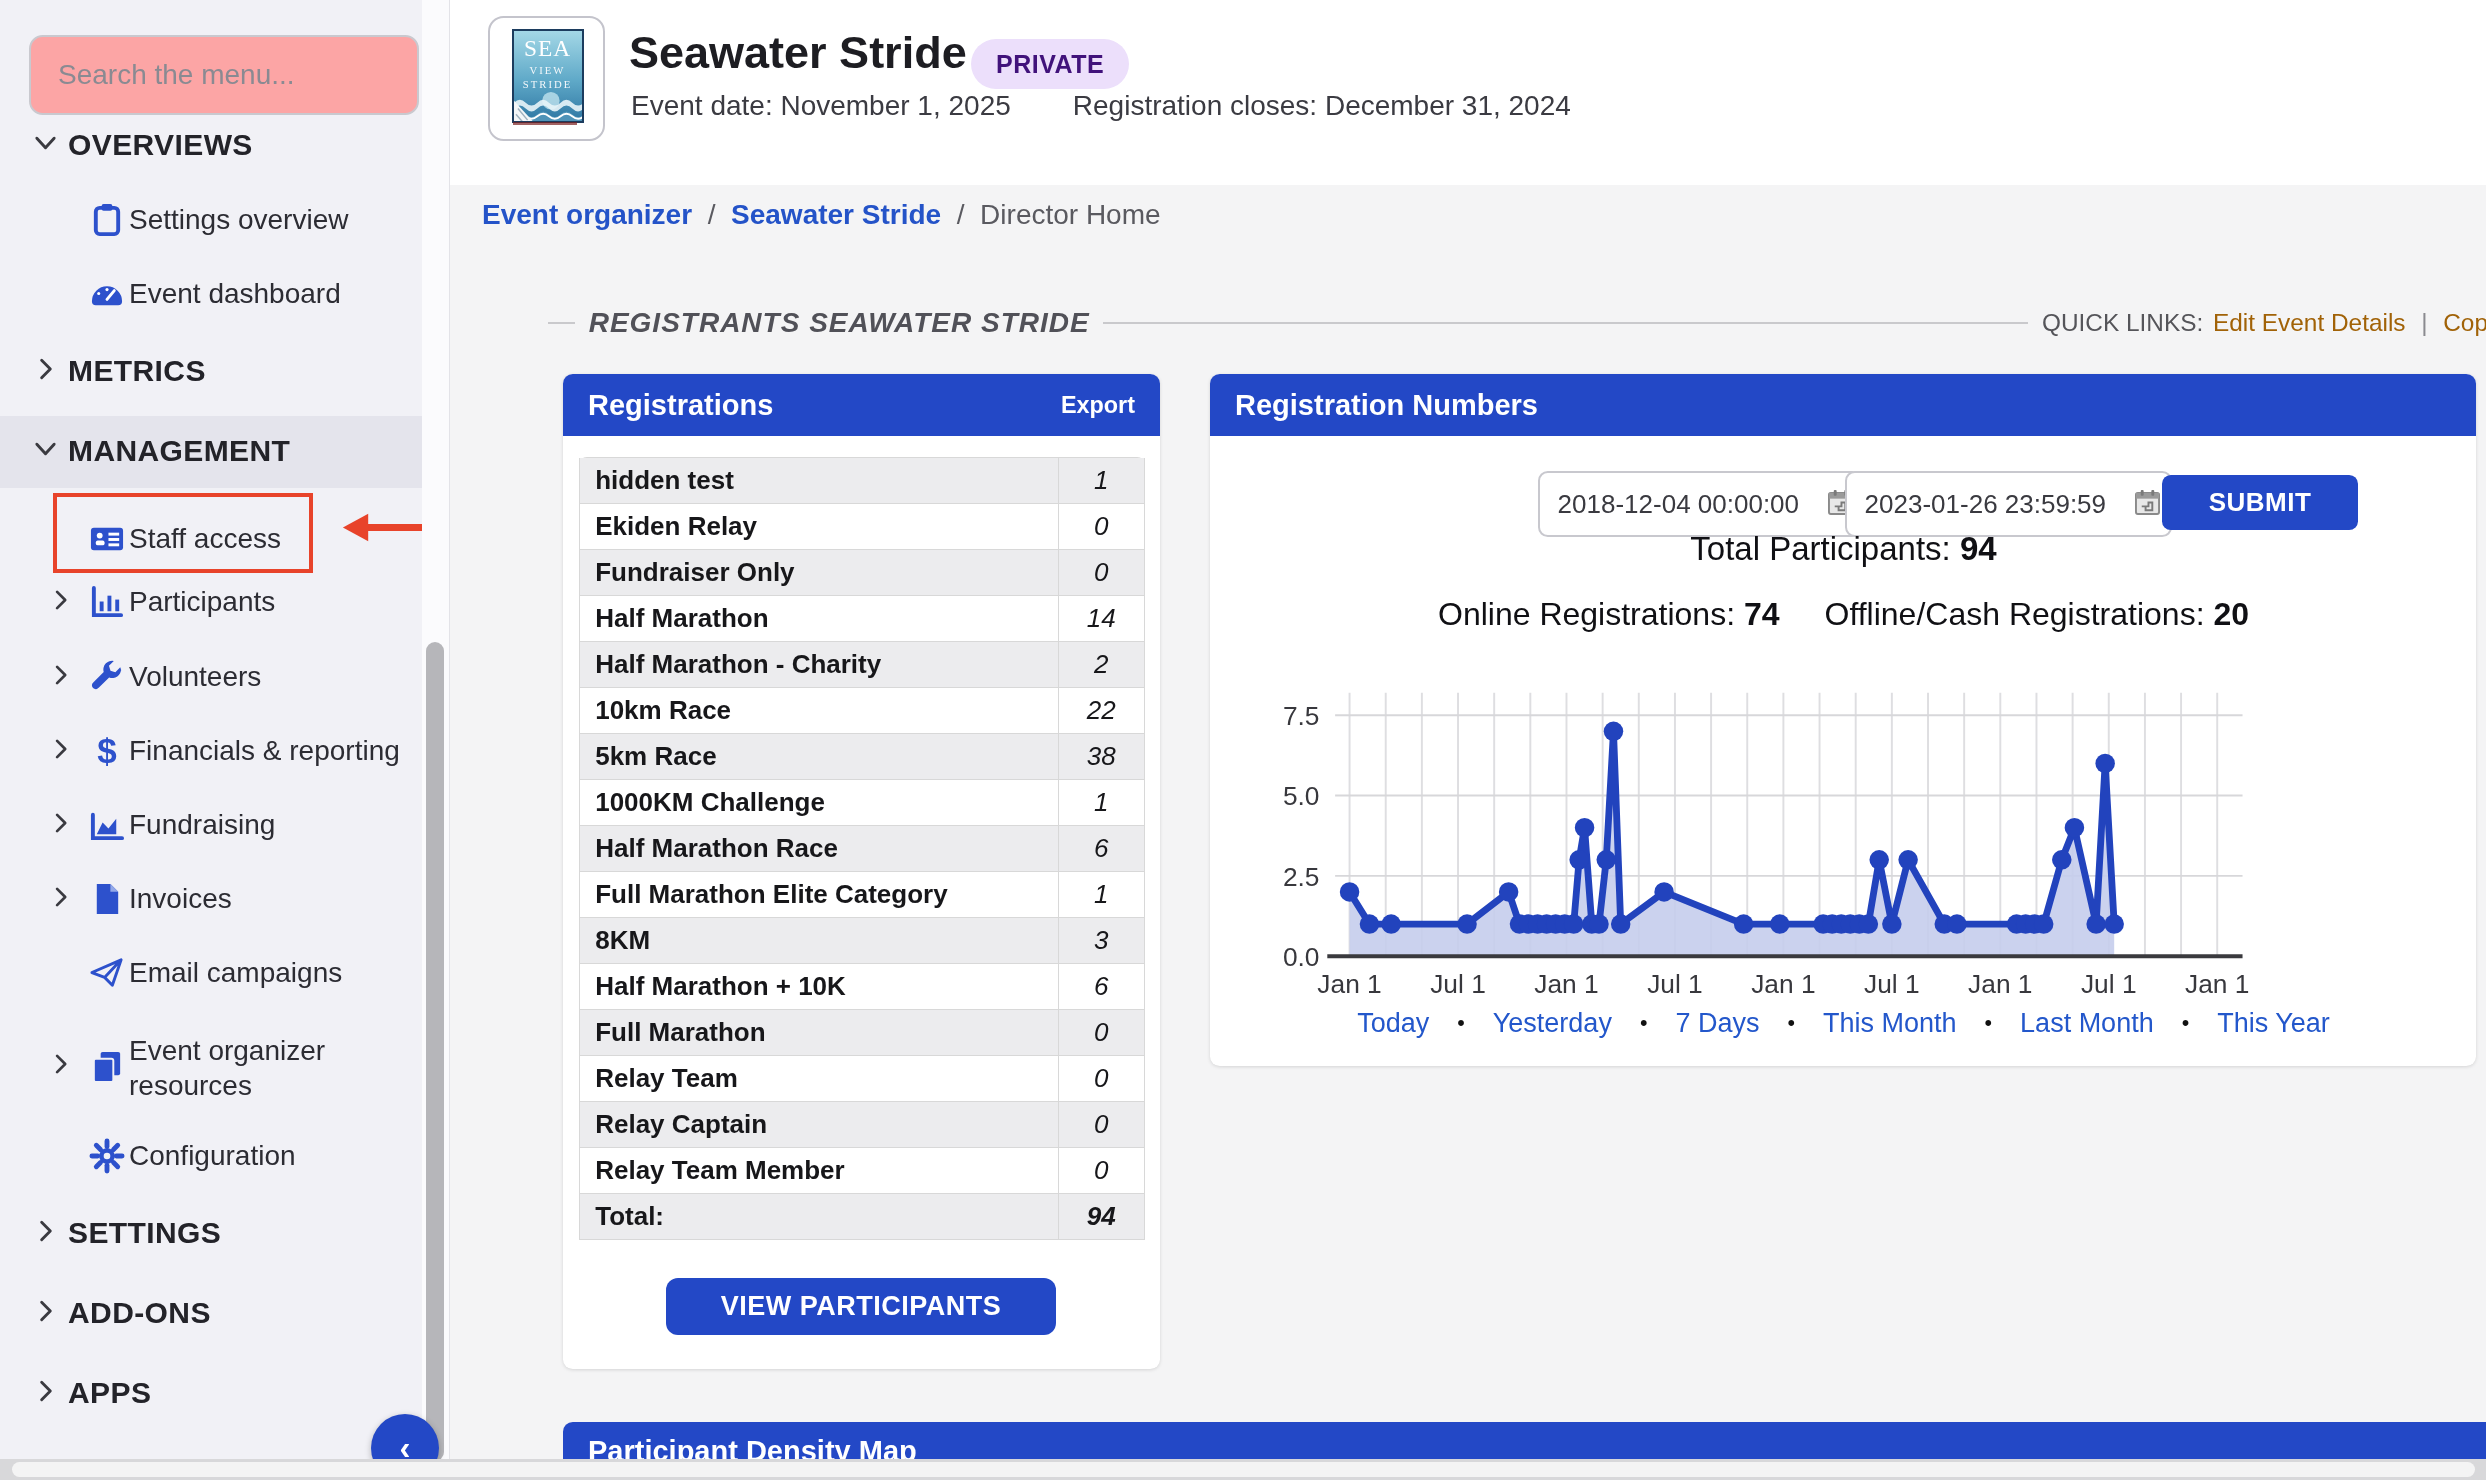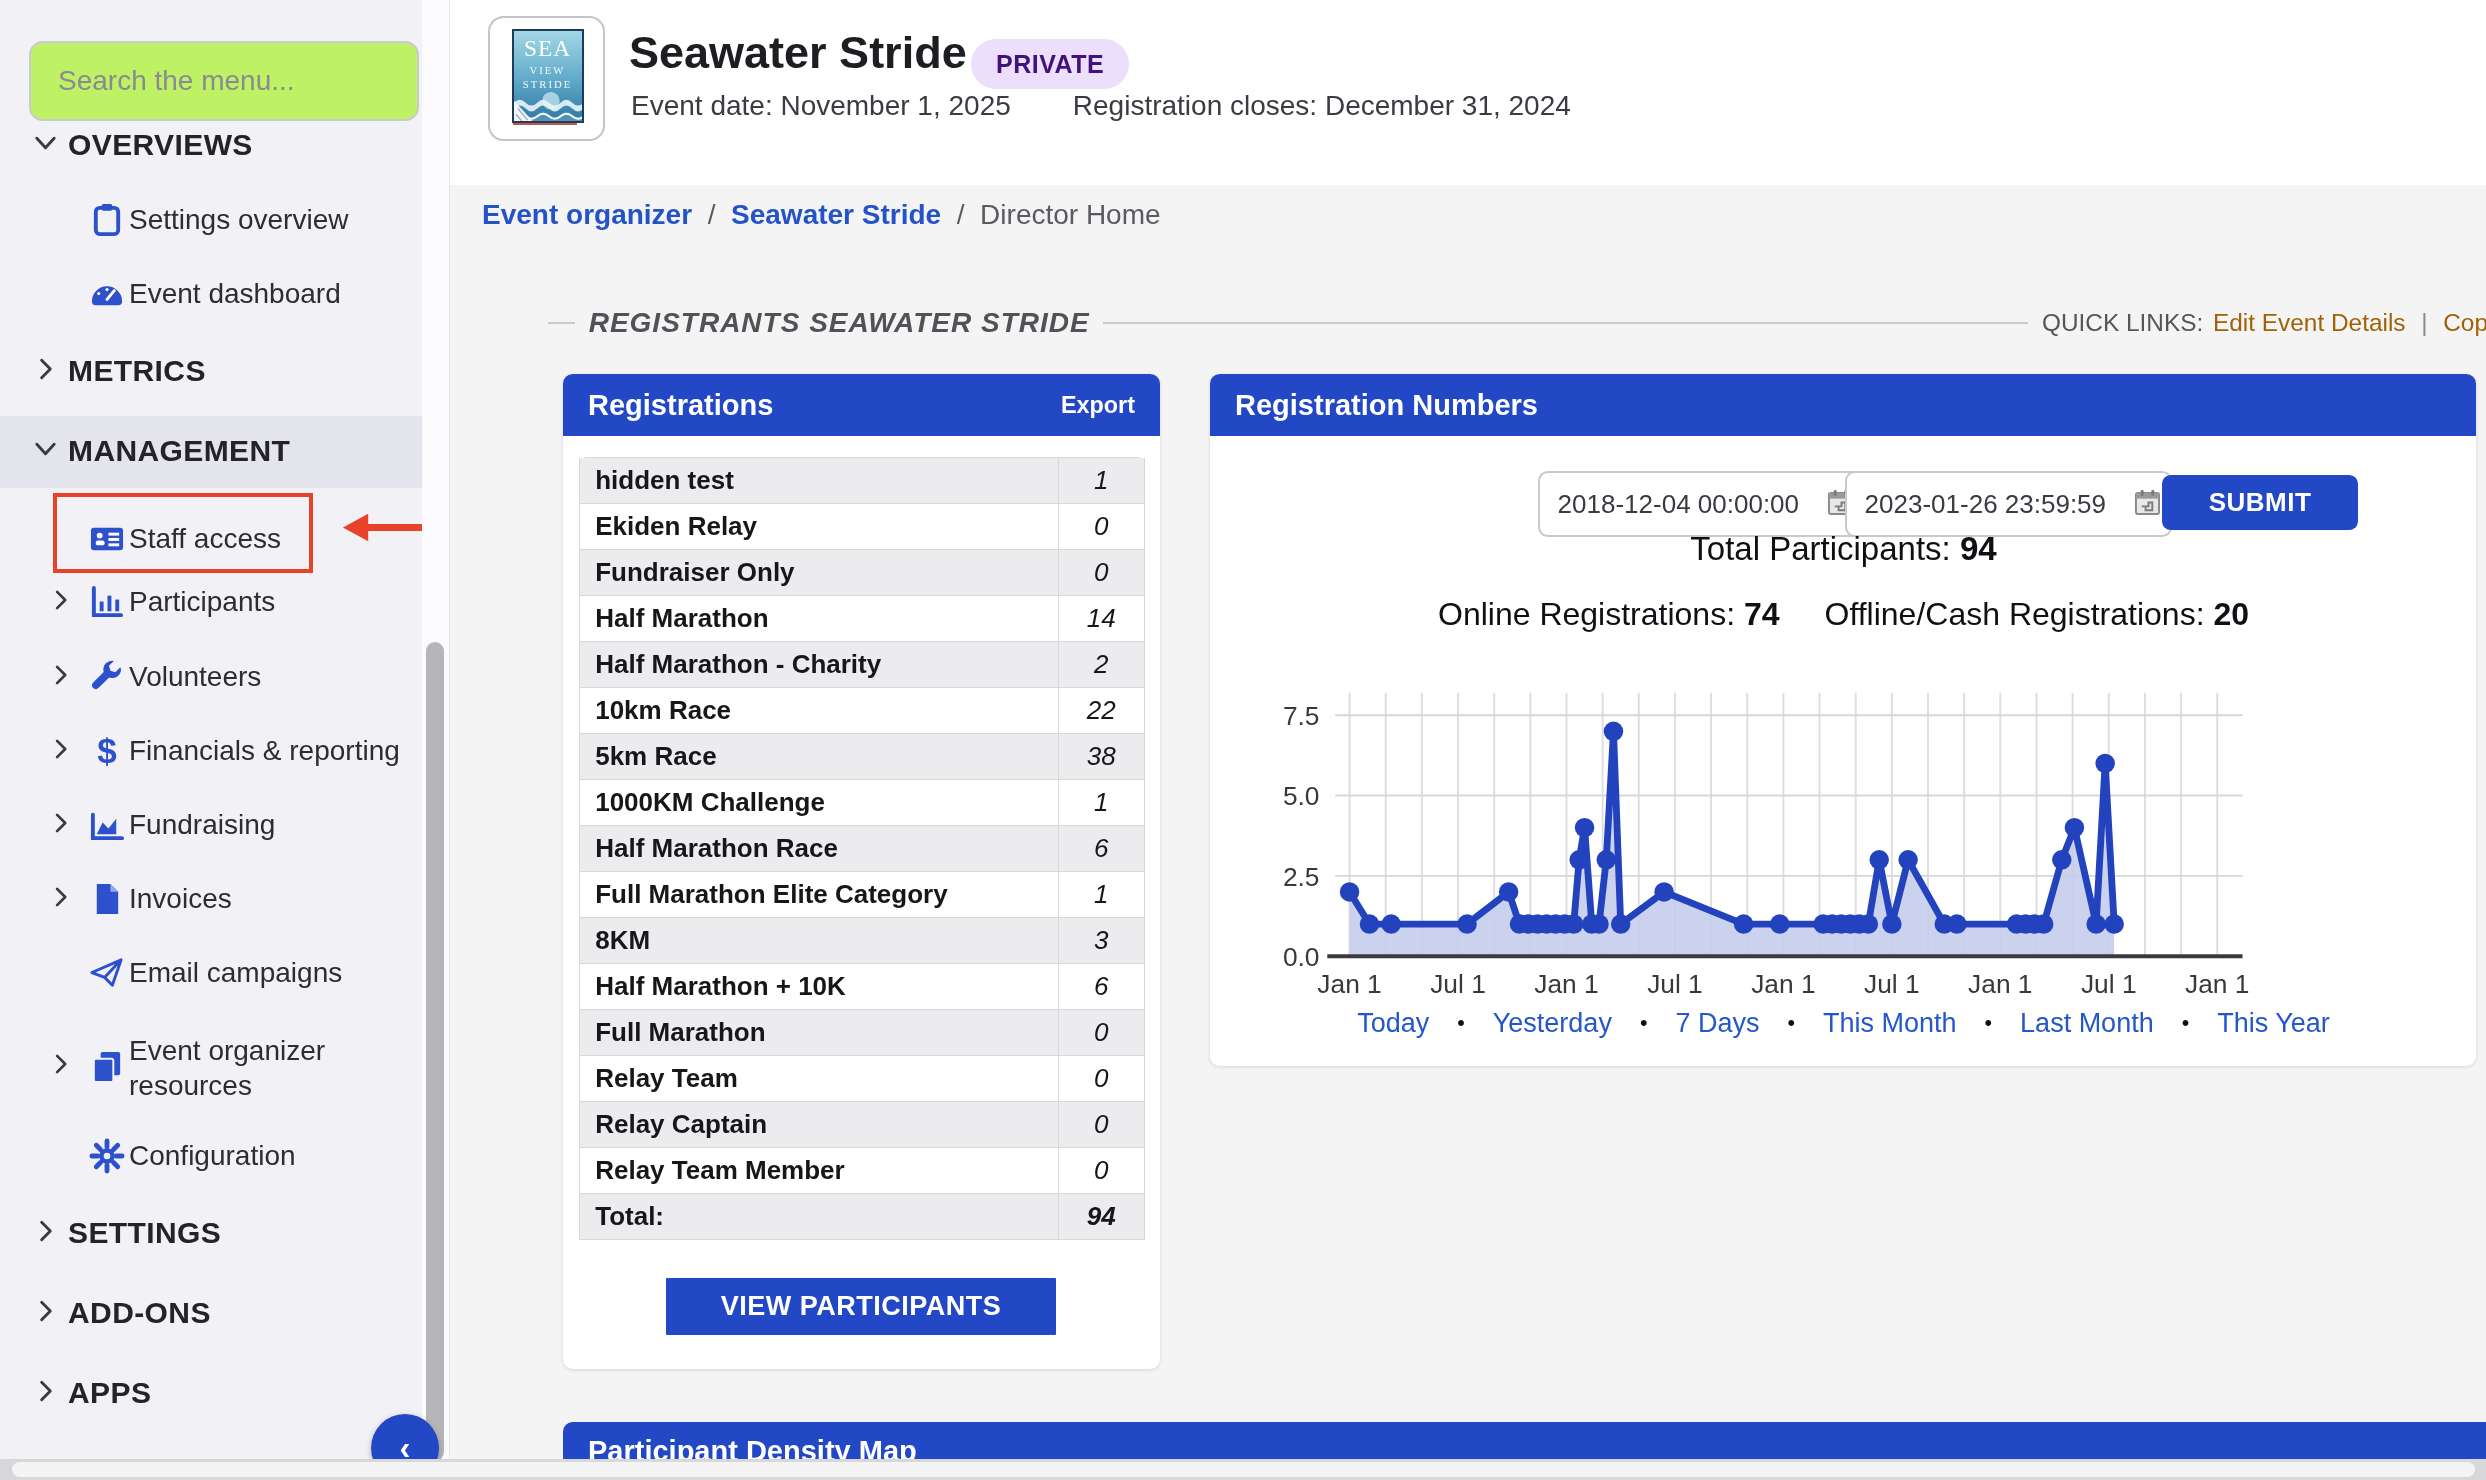--- a/index.html
+++ b/index.html
@@ -3,21 +3,21 @@
 <meta charset="utf-8">
 <style>
   html,body{margin:0;padding:0;}
   .stage{position:relative;width:2487px;height:1480px;overflow:hidden;background:#f4f4f5;
          font-family:"Liberation Sans",sans-serif;color:#26262b;}
   
   .sidebar{position:absolute;left:0;top:0;width:422px;height:1480px;background:#f1f1f6;}
   .sb-track{position:absolute;left:422px;top:0;width:27px;height:1480px;background:#fbfbfd;
             border-right:2px solid #e3e3e8;}
   .sb-thumb{position:absolute;left:3.9px;top:642px;width:18.5px;height:819px;background:#b6b6ba;border-radius:9.8px;}
-  .searchbox{position:absolute;left:29px;top:41px;width:386px;height:76px;background:#bef264;
+  .searchbox{position:absolute;left:29px;top:35px;width:386px;height:76px;background:#fca5a5;
              border:2px solid #c9c9cf;border-radius:13.7px;display:flex;align-items:center;}
   .searchbox input{border:none;outline:none;background:transparent;flex:1;margin-left:25px;
              font-size:28px;color:#555;font-family:"Liberation Sans",sans-serif;}
   .searchbox input::placeholder{color:#8a8a92;}
   .searchbox .sicon{margin-right:21.5px;}
   .s-top,.s-sub{position:absolute;left:0;width:422px;height:55px;}
   .s-top .chev{position:absolute;left:33px;top:50%;transform:translateY(-50%);}
   .s-top .lbl{position:absolute;left:68px;top:50%;transform:translateY(-50%);
               font-size:30px;font-weight:bold;color:#232329;letter-spacing:0.4px;white-space:nowrap;}
   .s-sub .chev{position:absolute;left:49px;top:50%;transform:translateY(-50%);}
@@ -61,21 +61,21 @@
   .card-head .spacer{flex:1;}
   .card-head .export{font-size:23.4px;font-weight:bold;color:#fff;text-decoration:none;}
   .reg-card{left:113px;top:374px;width:597px;height:995px;}
   .reg-table{position:absolute;left:15.6px;top:83px;width:566px;border-top:1px solid #d8d8d8;border-radius:8px;}
   .trow{display:flex;height:45px;border:1px solid #d8d8d8;border-top:none;align-items:center;background:#fff;}
   .trow.shade{background:#ececee;}
   .tlabel{width:464px;padding-left:15.6px;font-size:26px;font-weight:bold;color:#17171a;}
   .tval{width:85px;border-left:1px solid #d8d8d8;align-self:stretch;display:flex;align-items:center;
         justify-content:center;font-size:26px;font-style:italic;color:#17171a;}
   .view-btn{position:absolute;left:103px;top:904px;width:390px;height:57px;background:#2348c6;color:#fff;
-            border:none;border-radius:1px;font-size:27px;font-weight:bold;font-family:"Liberation Sans",sans-serif;letter-spacing:0.5px;}
+            border:none;border-radius:12px;font-size:27px;font-weight:bold;font-family:"Liberation Sans",sans-serif;letter-spacing:0.5px;}
   .rn-card{left:760px;top:374px;width:1266px;height:692px;}
   .date-input{position:absolute;height:62px;background:#fff;border:2px solid #c8c8ce;border-radius:9.8px;
               display:flex;align-items:center;padding:0 11.7px 0 15.6px;gap:7.8px;}
   .date-input input{border:none;outline:none;width:261px;font-size:26px;color:#3a3a40;
               font-family:"Liberation Sans",sans-serif;background:transparent;}
   .submit-btn{position:absolute;left:952px;top:101px;width:196px;height:55px;background:#2348c6;color:#fff;
               border:none;border-radius:8.8px;font-size:26px;font-weight:bold;font-family:"Liberation Sans",sans-serif;letter-spacing:0.5px;}
   .tot-line{position:absolute;left:97px;top:156px;width:1073px;text-align:center;font-size:33px;color:#101014;}
   .onoff-line{position:absolute;left:97px;top:222px;width:1073px;text-align:center;font-size:32px;color:#101014;display:flex;justify-content:center;gap:45px;}
   .tot-line b,.onoff-line b{font-weight:bold;}

